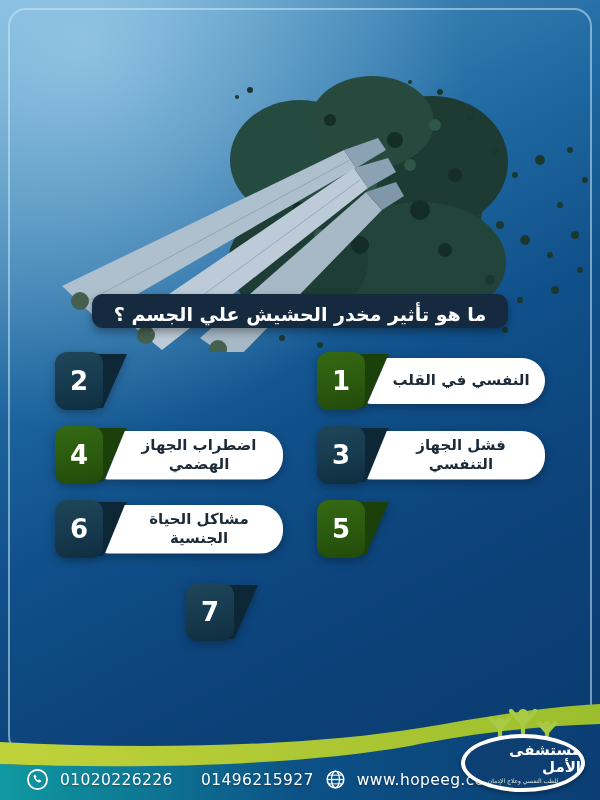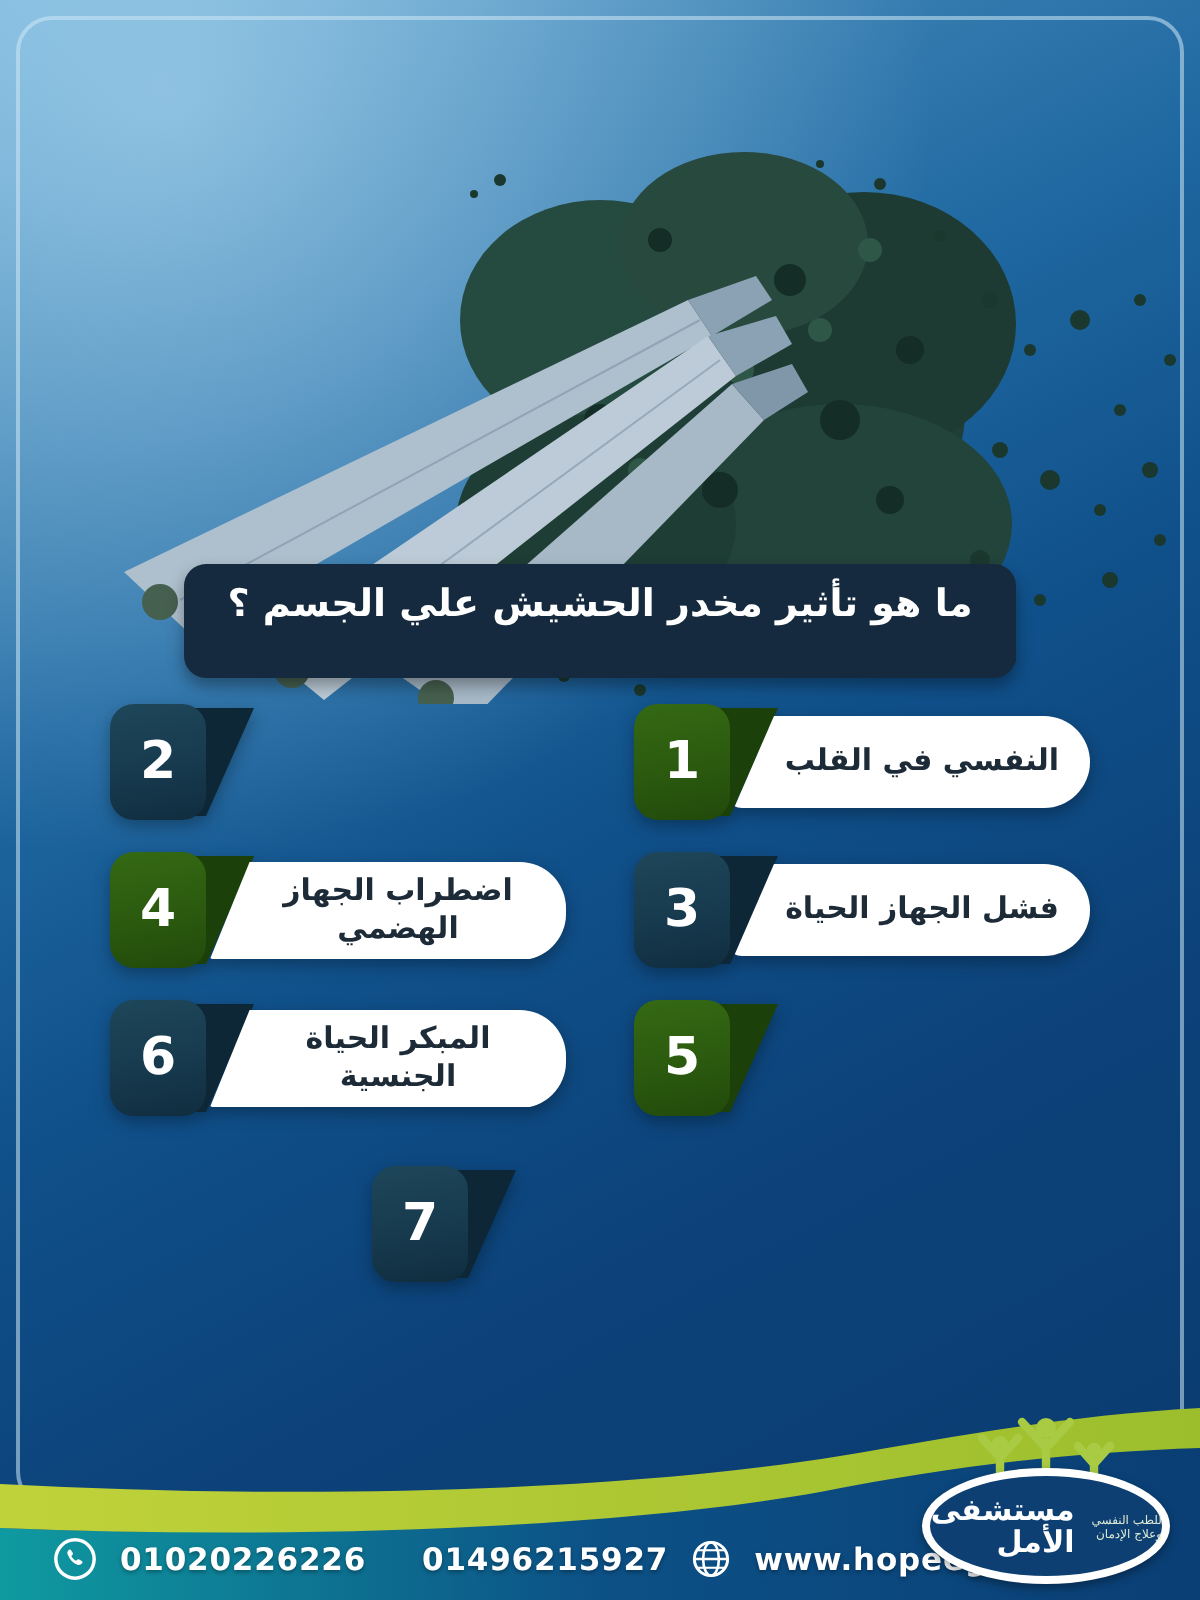--- a/index.html
+++ b/index.html
@@ -18,22 +18,23 @@
   .frame {
     position:absolute; top:8px; left:8px; right:8px; bottom:46px;
     border:2px solid rgba(205,232,246,.55); border-radius:18px;
     z-index:2; pointer-events:none;
   }
 
   .title-wrap { position:absolute; top:282px; left:0; right:0; text-align:center; z-index:4; }
   .title-banner {
     display:inline-block; background:#152a3e; color:#fff; direction:rtl;
     font-size:19px; font-weight:bold; letter-spacing:.2px;
-    padding:9px 22px 26px; border-radius:11px;
+    padding:9px 22px 3px; border-radius:11px;
     box-shadow:0 4px 8px rgba(0,0,0,.35);
+    margin-top:12px;
   }
 
   .effects-grid {
     position:absolute; top:352px; left:55px; width:490px; z-index:4;
     display:grid; grid-template-columns:1fr 1fr; column-gap:34px; row-gap:16px;
     direction:rtl; justify-items:center; align-items:center;
   }
   .badge {
     position:relative; width:228px; min-height:58px;
     display:flex; align-items:center; direction:ltr;
@@ -64,32 +65,32 @@
     padding:5px 14px 5px 28px;
     font-size:15px; font-weight:bold; color:#1c2b37;
     direction:rtl; text-align:center; line-height:1.3;
   }
 
   .footer-svg { position:absolute; left:0; bottom:0; z-index:5; }
 
   .contact {
     position:absolute; left:26px; bottom:9px; z-index:7;
     display:flex; align-items:center; gap:11px;
-    color:#fff; font-weight:bold; font-size:15.5px; letter-spacing:.4px;
+    color:#fff; font-weight:normal; font-size:15.5px; letter-spacing:.4px;
     text-shadow:0 1px 2px rgba(0,0,0,.35);
   }
   .contact .sep { width:6px; }
   .contact svg { display:block; }
 
   .logo { position:absolute; right:12px; bottom:4px; width:130px; height:90px; z-index:8; }
   .logo-figures { position:absolute; top:0; left:50%; transform:translateX(-50%); }
   .logo-oval {
     position:absolute; top:28px; left:3px; width:124px; height:58px;
     border:4px solid #fff; border-radius:50%; background:#0d3f72;
-    display:flex; flex-direction:row; align-items:center; justify-content:center;
+    display:flex; flex-direction:column; align-items:center; justify-content:center;
     box-shadow:0 2px 5px rgba(0,0,0,.35);
   }
   .logo-name { color:#fff; font-size:15px; font-weight:bold; direction:rtl; line-height:1.1; }
   .logo-tagline { color:#e8f2da; font-size:6px; direction:rtl; margin-top:2px; opacity:.95; }
 </style>
 </head>
 <body>
 
 <div class="page">
 
@@ -182,21 +183,21 @@
         <span>2</span>
       </div>
       <div class="wedge"></div>
     </div>
       <div class="badge navy">
       <div class="numblock">
         <span>3</span>
       </div>
       <div class="wedge"></div>
       <div class="pill">
-        <span>فشل الجهاز الحياة</span>
+        <span>فشل الجهاز التنفسي</span>
       </div>
     </div>
       <div class="badge green">
       <div class="numblock">
         <span>4</span>
       </div>
       <div class="wedge"></div>
       <div class="pill">
         <span>اضطراب الجهاز الهضمي</span>
       </div>
@@ -206,21 +207,21 @@
         <span>5</span>
       </div>
       <div class="wedge"></div>
     </div>
       <div class="badge navy">
       <div class="numblock">
         <span>6</span>
       </div>
       <div class="wedge"></div>
       <div class="pill">
-        <span>المبكر الحياة الجنسية</span>
+        <span>مشاكل الحياة الجنسية</span>
       </div>
     </div>
       <div class="badge navy">
       <div class="numblock">
         <span>7</span>
       </div>
       <div class="wedge"></div>
     </div>
     </div>
 

